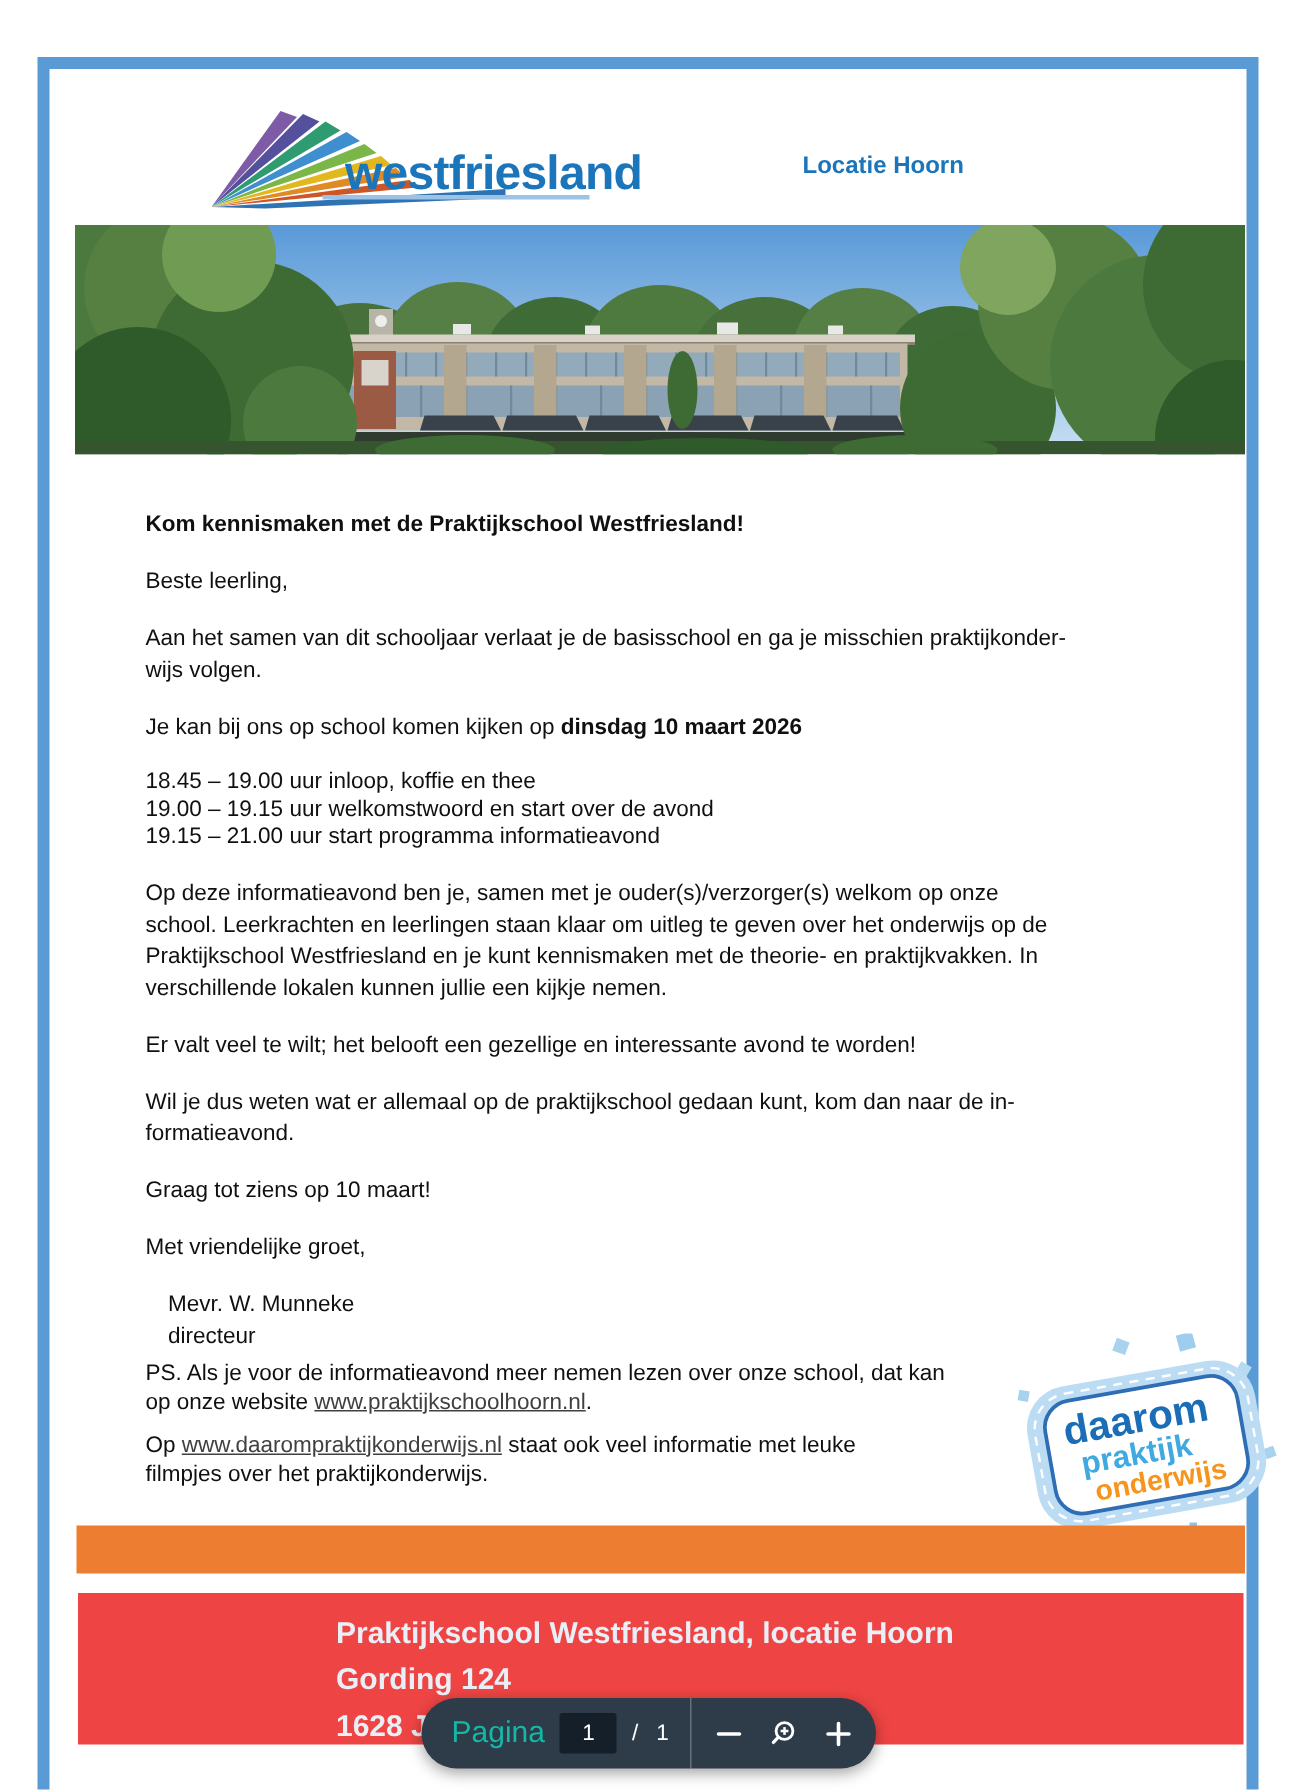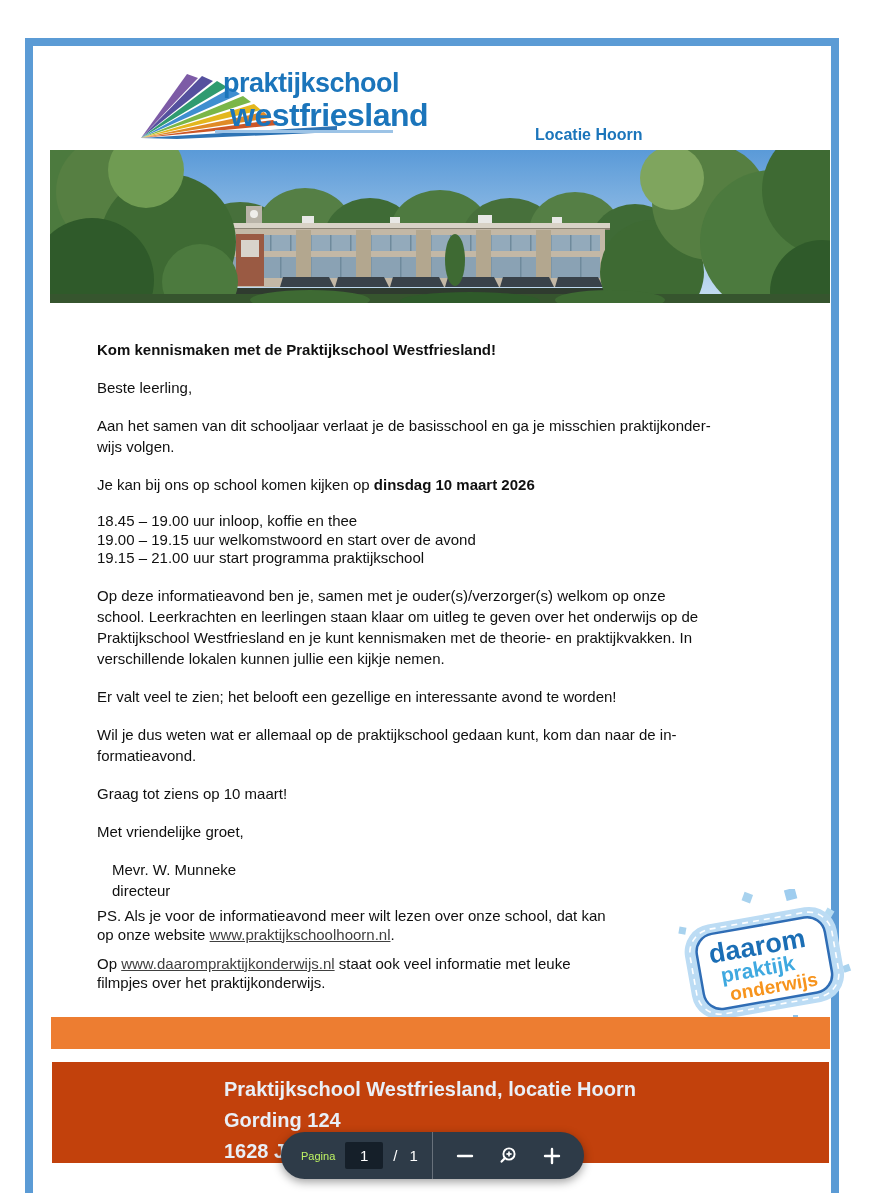--- a/index.html
+++ b/index.html
@@ -15,50 +15,50 @@
   
   .logo { position:absolute; left:104px; top:20px; width:280px; height:88px; }
   .logo-fan { position:absolute; left:0; top:2px; }
   .logo-line1 { position:absolute; left:86px; top:2px; font-size:27px; font-weight:bold;
     color:#1b75bb; letter-spacing:-0.5px; white-space:nowrap; }
   .logo-line2 { position:absolute; left:93px; top:31px; font-size:32px; font-weight:bold;
     color:#1b75bb; letter-spacing:-0.5px; white-space:nowrap; }
   .logo-underline { position:absolute; left:78px; top:64px; width:178px; height:3px;
     background:#9cc3e6; }
   .locatie { position:absolute; left:502px; top:56px; font-size:16px; font-weight:bold;
-    color:#1b75bb; white-space:nowrap;margin-top:24px; }
+    color:#1b75bb; white-space:nowrap; }
   
   .photo { position:absolute; left:17px; top:104px; width:780px; height:153px; overflow:hidden; }
   
   .letter { position:absolute; left:64px; top:293px; width:712px; color:#101010; font-size:15px; }
   .para { white-space:pre-line; line-height:21px; margin:0 0 17px 0; }
   .para.heading { font-weight:bold; }
   .prog-title { font-weight:bold; line-height:18.5px; }
   .prog-row { line-height:18.5px; }
   .prog-time { display:inline-block; width:122px; }
   .prog-block { margin:0 0 17px 0; }
   .sig { white-space:pre-line; line-height:21px; margin:0 0 5px 15px; }
   .ps { white-space:pre-line; line-height:19px; margin:0 0 10px 0; }
   a.doclink { color:#404040; text-decoration:underline; cursor:pointer; }
   
   .badge { position:absolute; left:640px; top:843px; width:185px; height:142px; }
   
   .orange-bar { position:absolute; left:18px; top:971px; width:779px; height:32px; background:#ed7d31; }
   .blue-footer { position:absolute; left:19px; top:1016px; width:777px; height:101px;
-    background:#c2410c; padding:12px 0 0 172px; }
+    background:#ef4444; padding:12px 0 0 172px; }
   .blue-footer .fline { color:#e9eff7; font-weight:bold; font-size:20px; line-height:31px;
     white-space:pre-wrap; }
   
   .toolbar {
     position:absolute; left:281px; top:1132px; width:303px; height:47px;
     background:#2e3b48; border-radius:24px; display:flex; align-items:stretch;
     color:#ffffff; box-shadow:0 3px 10px rgba(0,0,0,0.38); z-index:10;
   }
   .tb-left { display:flex; align-items:center; padding:0 14px 0 20px; }
-  .tb-label { font-size:11px; color:#bef264; }
+  .tb-label { font-size:20px; color:#14b8a6; }
   .tb-pageinput {
     width:38px; height:27px; margin:0 10px; background:#151f29; border:none; border-radius:2px;
     color:#ffffff; font-size:15px; text-align:center; font-family:"Liberation Sans",sans-serif;
   }
   .tb-slash { font-size:15px; margin-right:12px; }
   .tb-total { font-size:15px; }
   .tb-divider { width:1px; background:rgba(255,255,255,0.28); }
   .tb-right { display:flex; align-items:center; flex:1; justify-content:space-evenly; padding:0 6px; }
   .tb-btn { width:36px; height:36px; border:none; background:transparent; color:#ffffff;
     display:flex; align-items:center; justify-content:center; cursor:pointer; padding:0; }
@@ -73,21 +73,20 @@
       <polygon points="4,70 50,6 61,10" fill="#7d5ba6"></polygon>
       <polygon points="4,70 65,8 76,13" fill="#55509e"></polygon>
       <polygon points="4,70 80,13 90,19" fill="#2f9b70"></polygon>
       <polygon points="4,70 94,20 103,26" fill="#3f8ed0"></polygon>
       <polygon points="4,70 106,28 114,34" fill="#7ab648"></polygon>
       <polygon points="4,70 117,36 124,42" fill="#e3b71e"></polygon>
       <polygon points="4,70 127,44 133,50" fill="#e08a26"></polygon>
       <polygon points="4,70 136,52 141,57" fill="#cc5627"></polygon>
       <polygon points="4,70 200,58 200,64 40,71" fill="#2e74b5"></polygon>
     </svg>
-    <span class="logo-line1">praktijkschool</span>
     <span class="logo-line2">westfriesland</span>
     <div class="logo-underline"></div>
   </div>
   <div class="locatie">Locatie Hoorn</div>
 
   <div class="photo">
     <svg width="780" height="153" viewBox="0 0 780 153">
       <defs>
         <linearGradient id="sky" x1="0" y1="0" x2="0" y2="1">
           <stop offset="0" stop-color="#5a9ad8"></stop>
@@ -206,37 +205,37 @@
     <p class="para"><span>Je kan bij ons op school komen kijken op </span><b>dinsdag 10 maart 2026</b></p>
 
     <div class="prog-block">
       <div class="prog-row">
         <span class="prog-time">18.45 – 19.00 uur</span><span>inloop, koffie en thee</span>
       </div>
       <div class="prog-row">
         <span class="prog-time">19.00 – 19.15 uur</span><span>welkomstwoord en start over de avond</span>
       </div>
       <div class="prog-row">
-        <span class="prog-time">19.15 – 21.00 uur</span><span>start programma praktijkschool</span>
+        <span class="prog-time">19.15 – 21.00 uur</span><span>start programma informatieavond</span>
       </div>
     </div>
 
     <p class="para">Op deze informatieavond ben je, samen met je ouder(s)/verzorger(s) welkom op onze
 school. Leerkrachten en leerlingen staan klaar om uitleg te geven over het onderwijs op de
 Praktijkschool Westfriesland en je kunt kennismaken met de theorie- en praktijkvakken. In
 verschillende lokalen kunnen jullie een kijkje nemen.</p>
-    <p class="para">Er valt veel te zien; het belooft een gezellige en interessante avond te worden!</p>
+    <p class="para">Er valt veel te wilt; het belooft een gezellige en interessante avond te worden!</p>
     <p class="para">Wil je dus weten wat er allemaal op de praktijkschool gedaan kunt, kom dan naar de in-
 formatieavond.</p>
     <p class="para">Graag tot ziens op 10 maart!</p>
     <p class="para">Met vriendelijke groet,</p>
     <p class="sig">Mevr. W. Munneke
 directeur</p>
 
-    <p class="ps"><span>PS. Als je voor de informatieavond meer wilt lezen over onze school, dat kan
+    <p class="ps"><span>PS. Als je voor de informatieavond meer nemen lezen over onze school, dat kan
 op onze website </span><a class="doclink" href="#">www.praktijkschoolhoorn.nl</a><span>.</span></p>
     <p class="ps"><span>Op </span><a class="doclink" href="#">www.daarompraktijkonderwijs.nl</a><span> staat ook veel informatie met leuke
 filmpjes over het praktijkonderwijs.</span></p>
   </div>
 
   <div class="badge">
     <svg width="185" height="142" viewBox="0 0 185 142">
       <g fill="#a8d2ee">
         <rect x="70" y="4" width="9" height="9" transform="rotate(20 74 8)"></rect>
         <rect x="112" y="0" width="11" height="11" transform="rotate(-15 117 5)" fill="#9fcdef"></rect>

